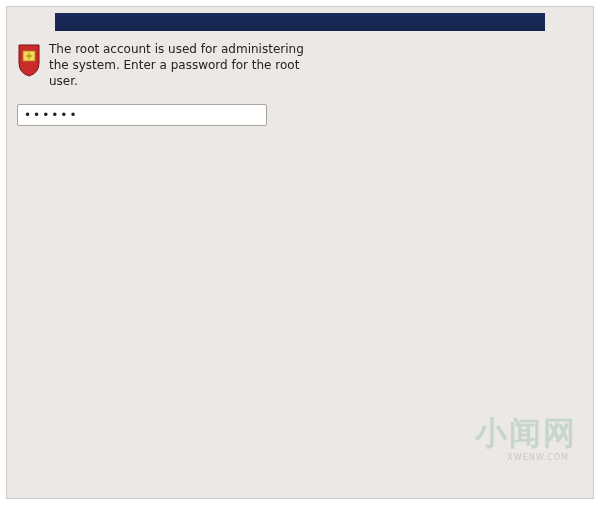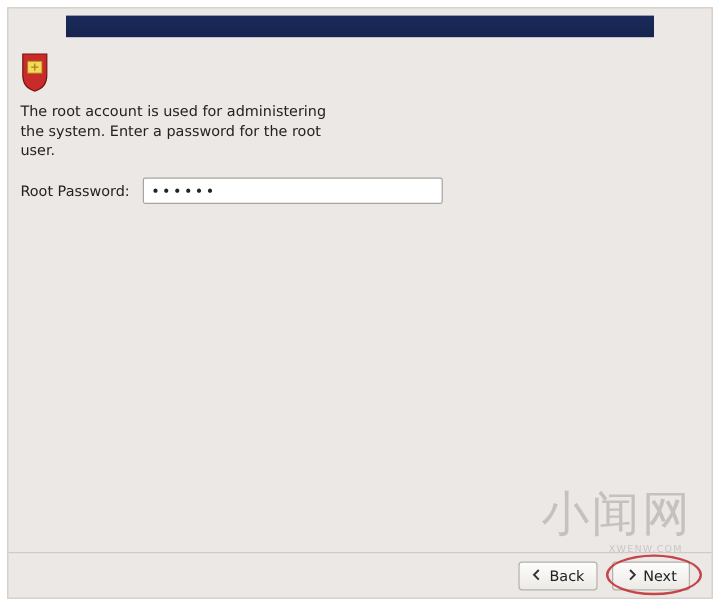--- a/index.html
+++ b/index.html
@@ -32,21 +32,20 @@
       position: absolute;
       top: 34px;
       left: 10px;
       right: 10px;
     }
     .intro {
       display: flex;
       align-items: flex-start;
       gap: 8px;
       margin-bottom: 14px;
-      flex-direction: column;
     }
     .shield-icon {
       width: 24px;
       height: 34px;
       flex-shrink: 0;
       position: relative;
       margin-top: 2px;
     }
     .shield-icon svg { display: block; }
     .intro-text {
@@ -112,23 +111,23 @@
       height: 34px;
       border: 2px solid #c1272d;
       border-radius: 50%;
       pointer-events: none;
       opacity: 0.85;
     }
     .watermark {
       position: absolute;
       right: 16px;
       bottom: 42px;
-      font-size: 40px;
-      font-weight: 400;
-      color: #000000;
+      font-size: 32px;
+      font-weight: 700;
+      color: #15803d;
       opacity: 0.16;
       letter-spacing: 2px;
       pointer-events: none;
       user-select: none;
     }
     .watermark-sub {
       position: absolute;
       right: 24px;
       bottom: 36px;
       font-size: 8px;
@@ -151,41 +150,21 @@
         <svg width="24" height="34" viewBox="0 0 24 34">
           <path d="M2 2 H22 V20 Q22 30 12 33 Q2 30 2 20 Z" fill="#c92b2b" stroke="#7a1414" stroke-width="1"></path>
           <rect x="6" y="8" width="12" height="10" fill="#f5d95a" stroke="#a8811a" stroke-width="0.8"></rect>
           <path d="M9 13 H15 M12 10 V16" stroke="#a8811a" stroke-width="1.1"></path>
         </svg>
       </div>
       <div class="intro-text">The root account is used for administering the system.  Enter a password for the root user.</div>
     </div>
 
     <div class="form-row">
-      <label class="form-label">Root Password:</label>
       <input class="text-input" type="password" value="••••••" style="">
     </div>
 
   </div>
 
   <div class="watermark">小闻网</div>
   <div class="watermark-sub">XWENW.COM</div>
 
-  <div class="footer">
-    <button class="btn">
-      <span>
-        <svg width="10" height="10" viewBox="0 0 10 10">
-            <path d="M6 1 L2 5 L6 9" fill="none" stroke="#333" stroke-width="1.6"></path>
-          </svg>
-      </span>
-      <span class="btn-text">Back</span>
-    </button>
-    <button class="btn">
-      <span>
-        <svg width="10" height="10" viewBox="0 0 10 10">
-            <path d="M4 1 L8 5 L4 9" fill="none" stroke="#333" stroke-width="1.6"></path>
-          </svg>
-      </span>
-      <span class="btn-text">Next</span>
-    </button>
-    <div class="next-highlight"></div>
-  </div>
 </div>
 
 </body></html>

